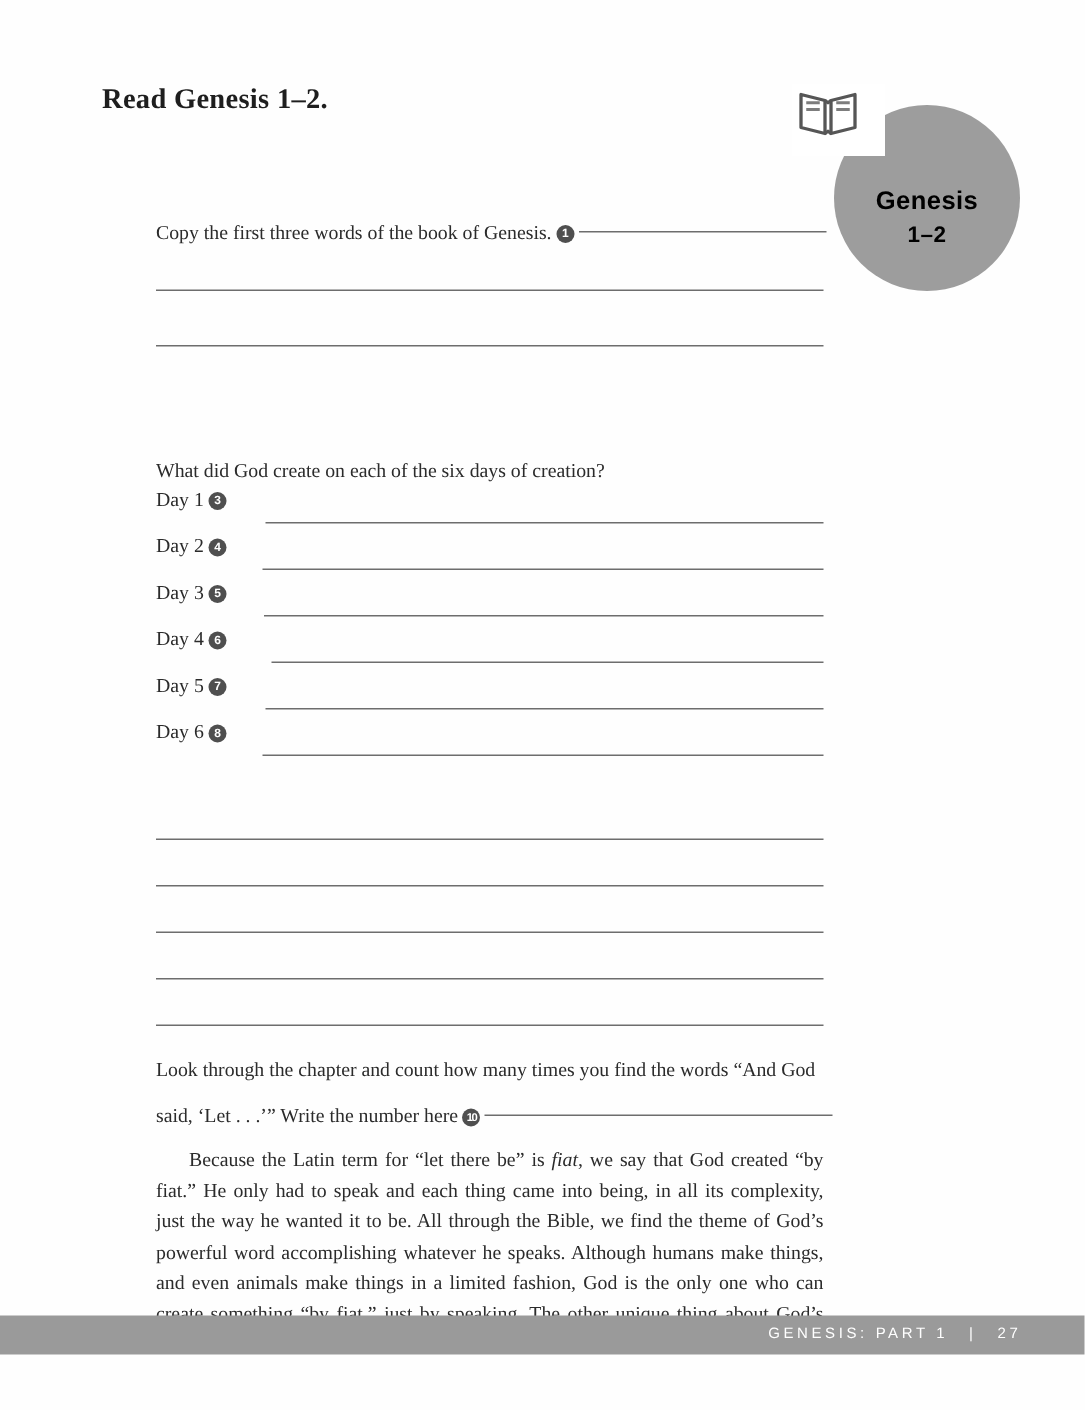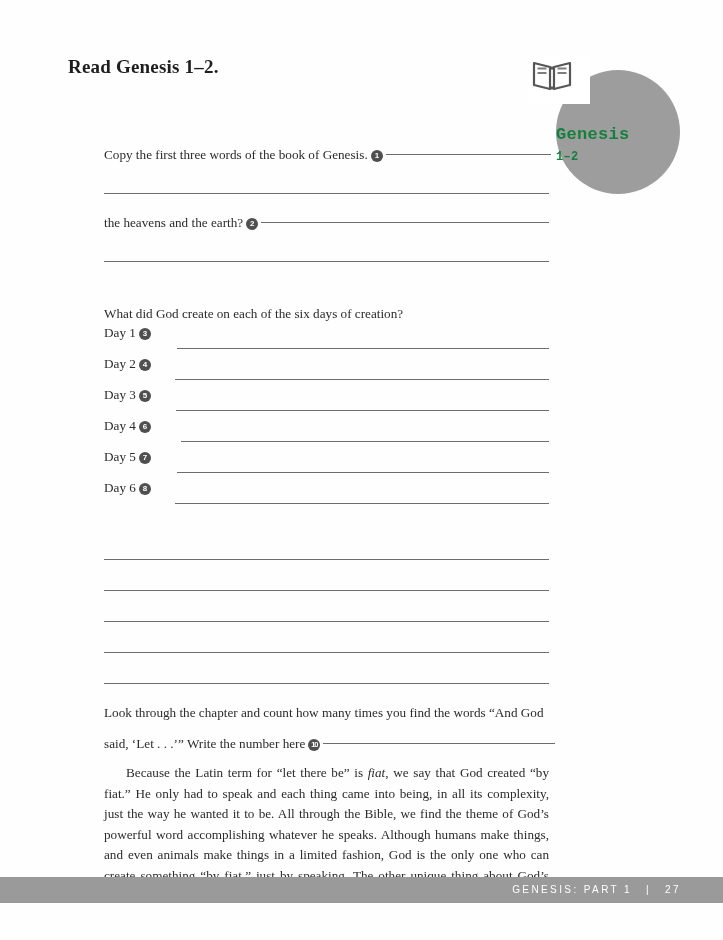--- a/index.html
+++ b/index.html
@@ -64,34 +64,35 @@
     height: 34px;
   }
   .badge-text {
     position: absolute;
     left: 28px;
     top: 14px;
     width: 124px;
     height: 124px;
     display: flex;
     flex-direction: column;
+    align-items: center;
     justify-content: center;
     padding-top: 26px;
     box-sizing: border-box;
-    color: #15803d;
-    font-family: Liberation Mono, monospace;
+    color: #000000;
+    font-family: Liberation Sans, sans-serif;
   }
   .badge-book {
     font-size: 17px;
     font-weight: bold;
     letter-spacing: 0.3px;
     line-height: 1.1;
   }
   .badge-range {
-    font-size: 12px;
+    font-size: 15px;
     font-weight: bold;
     margin-top: 5px;
     letter-spacing: 0.3px;
   }
 
   
   .content {
     position: absolute;
     left: 68px;
     top: 56px;
@@ -249,23 +250,20 @@
       <div class="q1">
         <div class="q-text" style="white-space:nowrap;">
           <span>Copy the first three words of the book of Genesis.</span><span class="marker">1</span><span class="rule-inline" style="width:165px;"></span>
         </div>
         <div class="blank-row">
           <div class="blank-rule"></div>
         </div>
       </div>
 
       <div class="q2">
-        <div class="q-text" style="white-space:nowrap;">
-          <span>the heavens and the earth?</span><span class="marker">2</span><span class="rule-inline" style="width:288px;"></span>
-        </div>
         <div class="blank-row">
           <div class="blank-rule"></div>
         </div>
       </div>
 
       <div class="q-days-intro">
         <div class="q-text">What did God create on each of the six days of creation?</div>
       </div>
 
       <div class="days">

